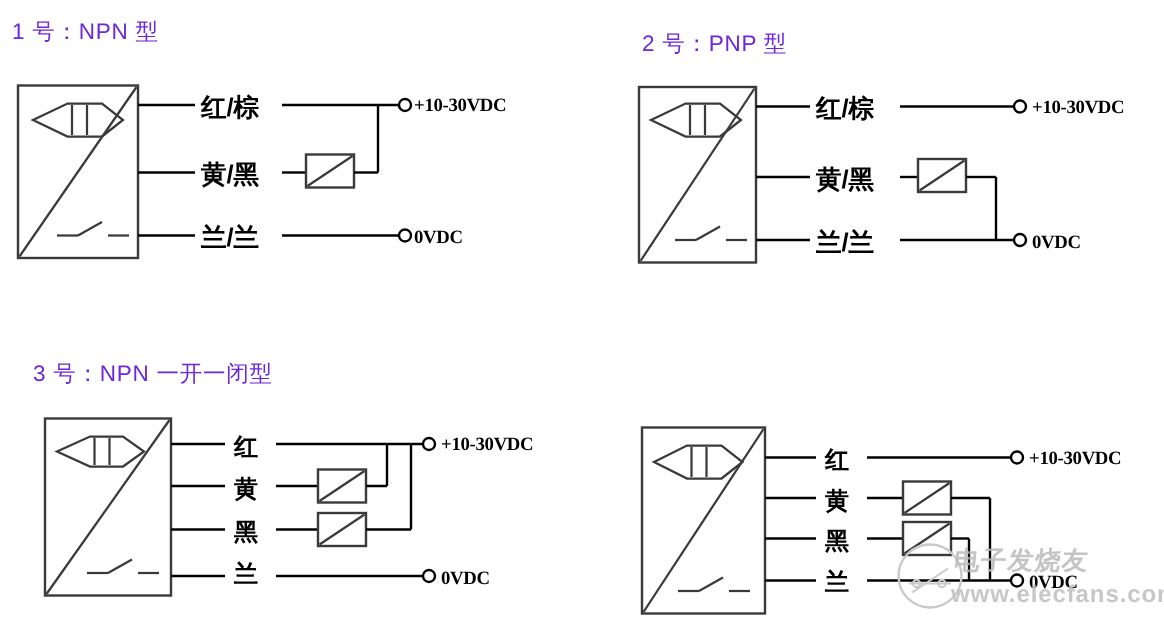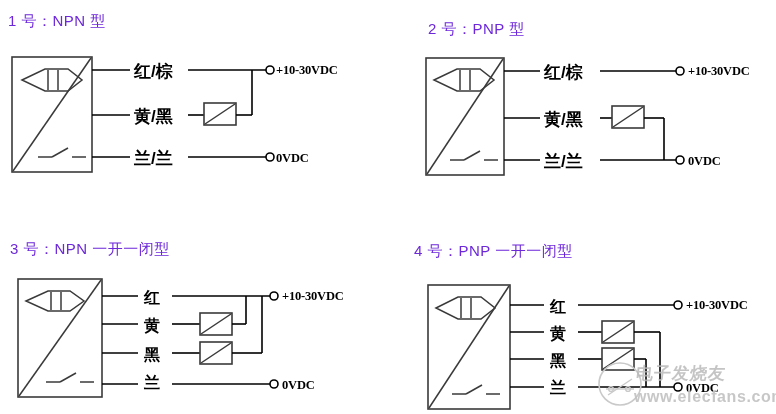--- a/index.html
+++ b/index.html
@@ -20,21 +20,21 @@
     width: 776px;
     height: 414px;
   }
   .panel {
     position: absolute;
     width: 388px;
     height: 207px;
   }
   #panel-1 { left: 0px;   top: 0px; }
   #panel-2 { left: 388px; top: 0px; }
-  #panel-3 { left: 4px;   top: 207px; padding-left: 24px; }
+  #panel-3 { left: 16px;   top: 207px; padding-left: 24px; }
   #panel-4 { left: 388px; top: 207px; }
 
   .panel-title {
     position: absolute;
     color: #6d28d9;
     font-family: "Liberation Sans", sans-serif;
     font-size: 15px;
     font-weight: normal;
     white-space: nowrap;
     letter-spacing: 0.5px;
@@ -265,21 +265,20 @@
       <text class="wirelabel-narrow" x="140" y="181">兰</text>
 
       <circle class="terminal" cx="270" cy="89" r="4"></circle>
       <text class="supplylabel" x="278" y="93">+10-30VDC</text>
       <circle class="terminal" cx="270" cy="177" r="4"></circle>
       <text class="supplylabel" x="278" y="182">0VDC</text>
     </svg>
   </div>
 
   <div class="panel" id="panel-4">
-    <div class="panel-title">4 号：PNP 一开一闭型</div>
 
     <svg class="circuit" viewBox="0 0 388 207">
       <rect class="boxline" x="40" y="78" width="82" height="124"></rect>
       <line class="symline" x1="41" y1="201" x2="121" y2="79"></line>
       <g>
         <path class="symline" d="M 48,101 L 70,90 L 93,90 L 107,101 L 93,112 L 70,112 Z"></path>
         <line class="symline" x1="73" y1="91" x2="73" y2="111"></line>
         <line class="symline" x1="83" y1="91" x2="83" y2="111"></line>
       </g>
       <g>

